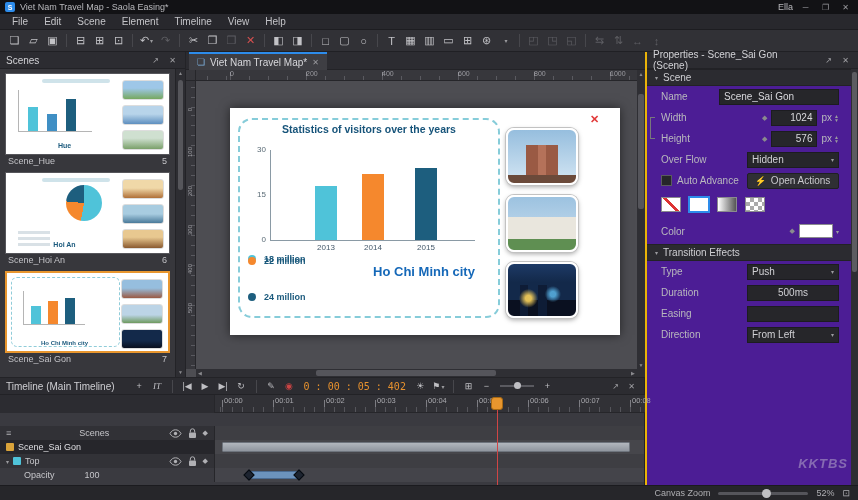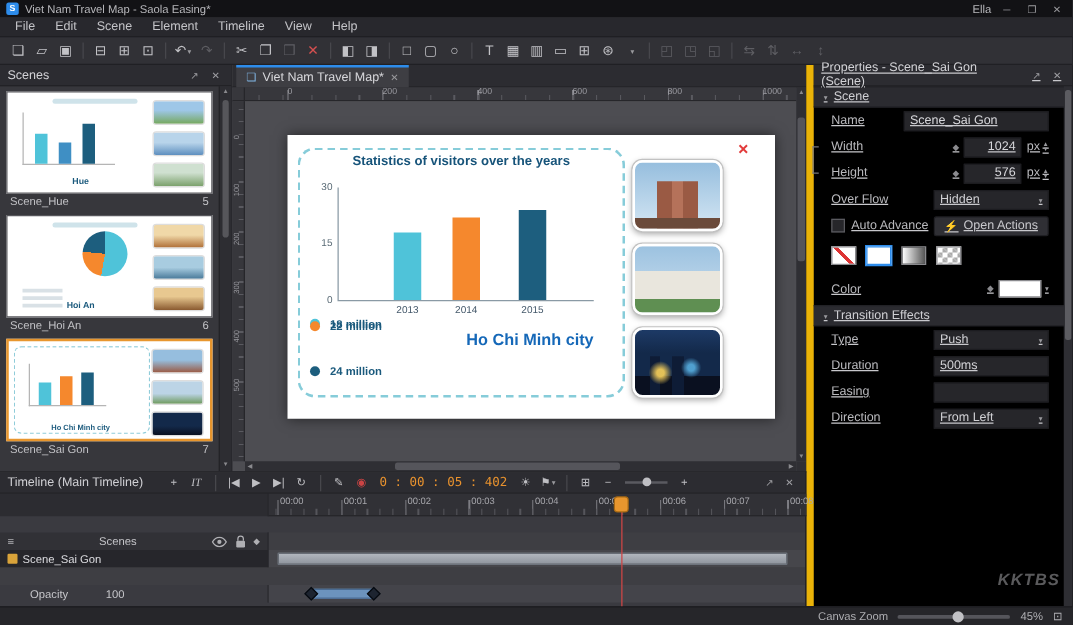--- a/index.html
+++ b/index.html
@@ -93,21 +93,21 @@
 .ldot{width:8px;height:8px;border-radius:50%;display:block;}
 .ltext{font-size:9px;font-weight:bold;color:#1b5a7d;}
 .city{position:absolute;left:118px;top:156px;width:152px;text-align:center;font-size:13px;font-weight:bold;color:#1568b8;}
 .photo{position:absolute;left:276px;width:72px;border:2px solid #fff;border-radius:8px;box-shadow:0 0 0 1px #c2c2c2,0 2px 5px rgba(0,0,0,.35);}
 .photo-church{background-image:linear-gradient(0deg,#6b4a3a 0 16%,transparent 16%),linear-gradient(90deg,transparent 26%,#9a5a44 26% 44%,#b5725a 44% 56%,#9a5a44 56% 74%,transparent 74%),linear-gradient(180deg,#96bede,#d4e6f3);background-size:100% 100%,100% 72%,100% 100%;background-position:bottom,bottom,top;background-repeat:no-repeat;}
 .photo-palace{background-image:linear-gradient(0deg,#5f8f52 0 20%,transparent 20%),linear-gradient(0deg,transparent 20%,#e9e6dd 20% 62%,transparent 62%),linear-gradient(180deg,#9cc2e0,#cfe2f0);}
 .photo-night{background-image:radial-gradient(circle at 30% 66%,rgba(250,210,90,.9) 0 5%,transparent 16%),radial-gradient(circle at 66% 58%,rgba(90,180,230,.85) 0 5%,transparent 15%),linear-gradient(90deg,transparent 18%,#0e1c36 18% 30%,transparent 30% 44%,#0e1c36 44% 58%,transparent 58%),linear-gradient(0deg,#0a1020 0 30%,#13294a 30% 65%,#1d3a66 100%);background-size:100% 100%,100% 100%,100% 60%,100% 100%;background-position:0 0,0 0,bottom,0 0;background-repeat:no-repeat;}
 .slide-close{position:absolute;left:360px;top:5px;color:#e23b3b;font-size:11px;font-weight:bold;}
 
 
-.props{position:absolute;left:645px;top:52px;width:213px;height:433px;background:#000000;border-left:6px solid #eab308;text-decoration:underline;}
+.props{position:absolute;left:645px;top:52px;width:213px;height:433px;background:#4c1d95;border-left:2px solid #eab308;}
 .psec{height:17px;background:#2b2b30;border-top:1px solid #222226;border-bottom:1px solid #222226;display:flex;align-items:center;gap:5px;padding:0 8px;color:#cfcfd3;}
 .psec .sc-caret{font-size:6px;color:#9a9a9e;}
 .prow{height:21px;display:flex;align-items:center;padding:0 19px 0 14px;color:#b9b9bd;position:relative;}
 .plabel{width:58px;flex:none;}
 .pinput{flex:1;height:16px;background:#26262a;border:1px solid #1c1c20;color:#d8d8dc;display:flex;align-items:center;padding:0 4px;overflow:hidden;}
 .pnum{flex:none;width:46px;justify-content:flex-end;}
 .pselect{margin-left:auto;width:92px;height:16px;background:#26262a;border:1px solid #1c1c20;display:flex;align-items:center;padding:0 4px;color:#d0d0d4;}
 .sel-caret{margin-left:auto;font-size:6px;color:#9a9a9e;}
 .spin{display:flex;flex-direction:column;margin-left:2px;}
 .spin i{font-size:5px;line-height:4px;color:#9a9a9e;}
@@ -465,21 +465,21 @@
     </div>
     <div class="prow">
       <span class="plabel">Type</span>
       <span class="pselect">
         <span>Push</span>
         <i class="sel-caret icon">▾</i>
       </span>
     </div>
     <div class="prow">
       <span class="plabel">Duration</span>
-      <span class="pselect" style="justify-content:flex-start">
+      <span class="pselect" style="justify-content:center">
         <span>500ms</span>
       </span>
     </div>
     <div class="prow">
       <span class="plabel">Easing</span>
       <span class="pselect"></span>
     </div>
     <div class="prow">
       <span class="plabel">Direction</span>
       <span class="pselect">
@@ -561,20 +561,36 @@
       <div class="lc lc-scene">
         <i class="scn-ico"></i>
         <span>Scene_Sai Gon</span>
       </div>
       <div class="rc rc-scene">
         <div class="scene-bar"></div>
       </div>
     </div>
 
     <div class="tl-row" style="top:76px">
+      <div class="lc lc-top">
+        <i class="trk-caret icon">▾</i>
+        <i class="top-ico"></i>
+        <span>Top</span>
+        <span class="col-icons">
+          <svg width="13" height="9" viewBox="0 0 13 9">
+              <path d="M1 4.5C2.5 1.8 4.4 0.8 6.5 0.8s4 1 5.5 3.7c-1.5 2.7-3.4 3.7-5.5 3.7S2.5 7.2 1 4.5Z" fill="none" stroke="#b0b0b4"></path>
+              <circle cx="6.5" cy="4.5" r="1.7" fill="#b0b0b4"></circle>
+            </svg>
+          <svg width="9" height="11" viewBox="0 0 9 11">
+              <rect x="1" y="4.5" width="7" height="5.5" rx="1" fill="#b0b0b4"></rect>
+              <path d="M2.3 4.5V3a2.2 2.2 0 0 1 4.4 0v1.5" fill="none" stroke="#b0b0b4"></path>
+            </svg>
+          <i class="dmd icon">◆</i>
+        </span>
+      </div>
       <div class="rc rc-top"></div>
     </div>
 
     <div class="tl-row" style="top:90px">
       <div class="lc lc-op">
         <span style="margin-left:18px">Opacity</span>
         <span class="opval">100</span>
       </div>
       <div class="rc rc-op">
         <i class="kf-seg"></i>
@@ -585,19 +601,19 @@
 
     <i class="playhead-line"></i>
     <i class="playhead-cap"></i>
   </div>
 
   <div class="statusbar">
     <span>Canvas Zoom</span>
     <span class="zoom-track">
         <i class="zoom-thumb"></i>
       </span>
-    <span>45%</span>
+    <span>52%</span>
     <span class="fitbtn">⊡</span>
   </div>
 
   <div class="watermark">KKTBS</div>
 
 </div>
 
 </body></html>

